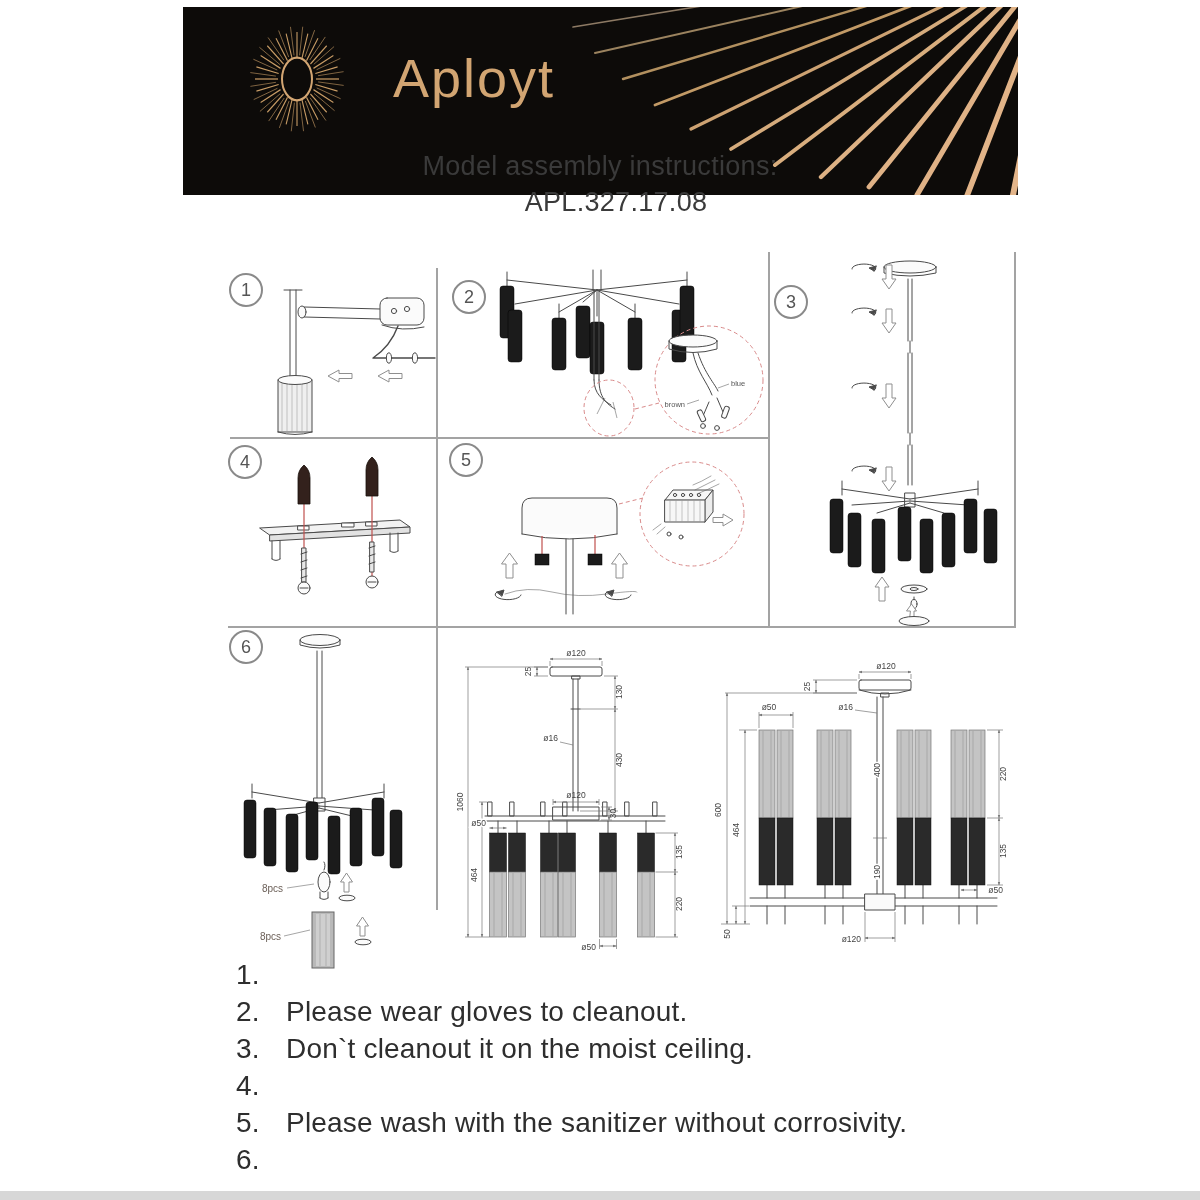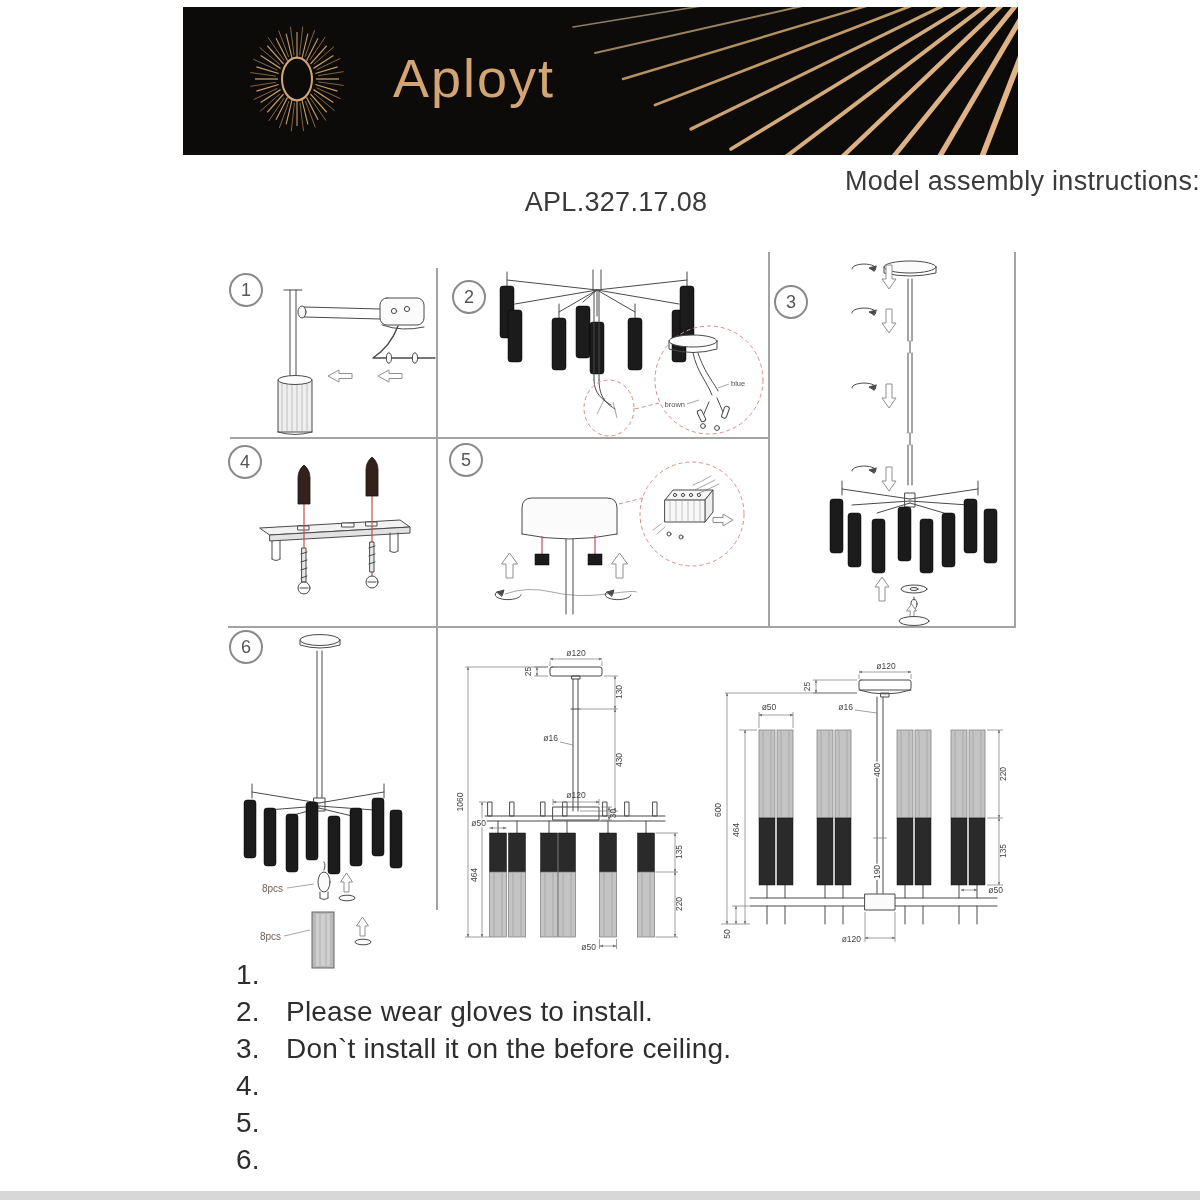--- a/index.html
+++ b/index.html
@@ -1,19 +1,19 @@
 <!DOCTYPE html>
 <html><head>
 <meta charset="utf-8">
 <style>
   html,body{margin:0;padding:0;background:#fff;}
   #page{position:relative;width:1200px;height:1200px;background:#ffffff;overflow:hidden;
         font-family:"Liberation Sans",sans-serif;}
   
-  .banner{position:absolute;left:183px;top:7px;width:835px;height:148px;background:#0d0b09;overflow:hidden;}
+  .banner{position:absolute;left:183px;top:7px;width:835px;height:188px;background:#0d0b09;overflow:hidden;}
   .brand{position:absolute;left:210px;top:40px;color:#d2a572;font-size:54px;letter-spacing:2px;font-weight:400;}
   
   .title-line{position:absolute;width:1200px;text-align:center;color:#3a3a3a;font-size:27px;letter-spacing:.3px;}
   
   .divider{position:absolute;background:#a3a3a3;}
   
   .badge{position:absolute;width:30px;height:30px;border:2px solid #8a8a8a;border-radius:50%;
          color:#555;font-size:18px;display:flex;align-items:center;justify-content:center;background:#fff;}
   
   .notes{position:absolute;left:236px;top:956px;width:780px;}
@@ -121,21 +121,21 @@
         <line x1="880" y1="-60" x2="638" y2="170" stroke="#ddb184" stroke-width="4.4"></line>
         <line x1="880" y1="-60" x2="686" y2="180" stroke="#dfb286" stroke-width="4.8"></line>
         <line x1="880" y1="-60" x2="734" y2="188" stroke="#e0b286" stroke-width="5.2"></line>
         <line x1="880" y1="-60" x2="782" y2="194" stroke="#e2b488" stroke-width="5.6"></line>
         <line x1="880" y1="-60" x2="828" y2="198" stroke="#e3b58a" stroke-width="6"></line>
       </g>
     </svg>
     <div class="brand">Aployt</div>
   </div>
 
-  <div class="title-line" style="top:166px;text-align:right;">Model assembly instructions:</div>
+  <div class="title-line" style="top:151px;">Model assembly instructions:</div>
   <div class="title-line" style="top:187px;margin-left:16px;">APL.327.17.08</div>
 
   <div class="divider" style="left:436px;top:268px;width:2px;height:642px;"></div>
   <div class="divider" style="left:768px;top:252px;width:2px;height:375px;"></div>
   <div class="divider" style="left:1014px;top:252px;width:2px;height:375px;"></div>
   <div class="divider" style="left:230px;top:437px;width:539px;height:2px;"></div>
   <div class="divider" style="left:228px;top:626px;width:788px;height:2px;"></div>
 
   <div class="badge" style="left:229px;top:273px;">1</div>
   <div class="badge" style="left:452px;top:280px;">2</div>
@@ -688,31 +688,32 @@
     <text x="298" y="233" text-anchor="end" class="dimtxt">ø50</text>
     <text x="156" y="282" text-anchor="end" class="dimtxt">ø120</text>
   </svg>
 
   <div class="notes">
     <div class="note-row">
       <span class="note-num">1.</span>
     </div>
     <div class="note-row">
       <span class="note-num">2.</span>
-      <span>Please wear gloves to install.</span>
+      <span>Please wear gloves to cleanout.</span>
     </div>
     <div class="note-row">
       <span class="note-num">3.</span>
-      <span>Don`t install it on the before ceiling.</span>
+      <span>Don`t cleanout it on the moist ceiling.</span>
     </div>
     <div class="note-row">
       <span class="note-num">4.</span>
     </div>
     <div class="note-row">
       <span class="note-num">5.</span>
+      <span>Please wash with the sanitizer without corrosivity.</span>
     </div>
     <div class="note-row">
       <span class="note-num">6.</span>
     </div>
   </div>
 
   <div class="bottom-strip"></div>
 </div>
 
 </body></html>

